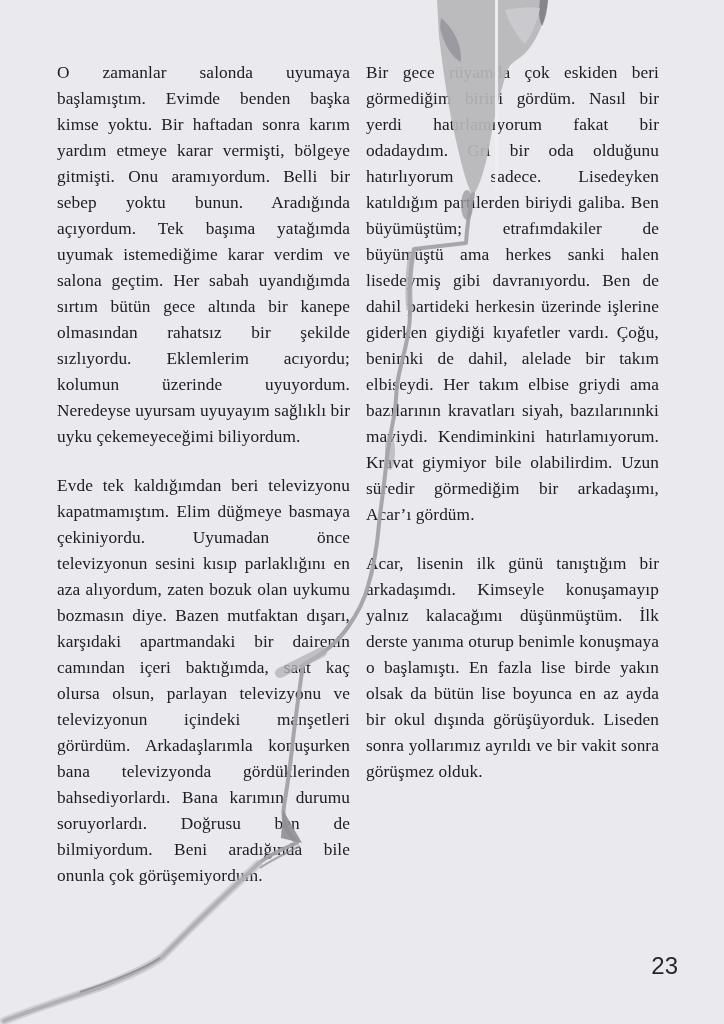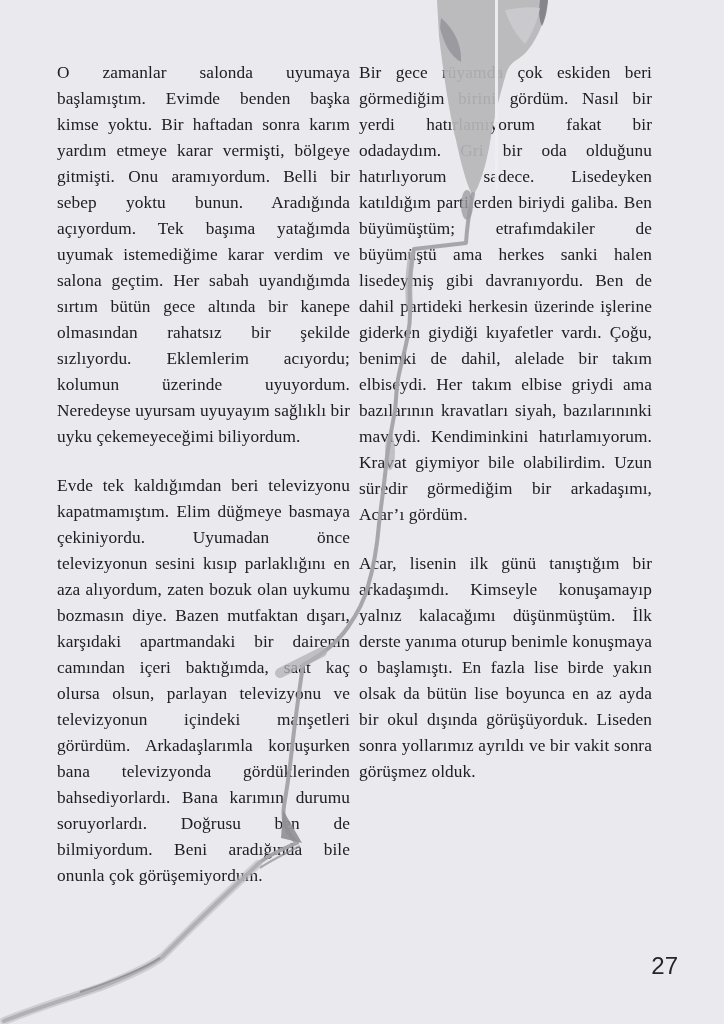--- a/index.html
+++ b/index.html
@@ -10,21 +10,21 @@
   }
   .page{
     position:relative;
     width:724px;height:1024px;
     background:#e9e9ee;
     overflow:hidden;
   }
   .content{
     position:relative;
     display:flex;
-    gap:9px;
+    gap:16px;
     padding:60px 64px 0 57px;
     z-index:1;
   }
   .col{
     width:293px;
     text-align:justify;
     font-size:17.3px;
     line-height:26px;
     color:#202023;
     letter-spacing:0.1px;
@@ -91,15 +91,15 @@
     <div class="col">
       <p>O zamanlar salonda uyumaya başlamıştım. Evimde benden başka kimse yoktu. Bir haftadan sonra karım yardım etmeye karar vermişti, bölgeye gitmişti. Onu aramıyordum. Belli bir sebep yoktu bunun. Aradığında açıyordum. Tek başıma yatağımda uyumak istemediğime karar verdim ve salona geçtim. Her sabah uyandığımda sırtım bütün gece altında bir kanepe olmasından rahatsız bir şekilde sızlıyordu. Eklemlerim acıyordu; kolumun üzerinde uyuyordum. Neredeyse uyursam uyuyayım sağlıklı bir uyku çekemeyeceğimi biliyordum.</p>
       <p>Evde tek kaldığımdan beri televizyonu kapatmamıştım. Elim düğmeye basmaya çekiniyordu. Uyumadan önce televizyonun sesini kısıp parlaklığını en aza alıyordum, zaten bozuk olan uykumu bozmasın diye. Bazen mutfaktan dışarı, karşıdaki apartmandaki bir dairenin camından içeri baktığımda, saat kaç olursa olsun, parlayan televizyonu ve televizyonun içindeki manşetleri görürdüm. Arkadaşlarımla konuşurken bana televizyonda gördüklerinden bahsediyorlardı. Bana karımın durumu soruyorlardı. Doğrusu ben de bilmiyordum. Beni aradığında bile onunla çok görüşemiyordum.</p>
     </div>
     <div class="col">
       <p>Bir gece rüyamda çok eskiden beri görmediğim birini gördüm. Nasıl bir yerdi hatırlamıyorum fakat bir odadaydım. Gri bir oda olduğunu hatırlıyorum sadece. Lisedeyken katıldığım partilerden biriydi galiba. Ben büyümüştüm; etrafımdakiler de büyümüştü ama herkes sanki halen lisedeymiş gibi davranıyordu. Ben de dahil partideki herkesin üzerinde işlerine giderken giydiği kıyafetler vardı. Çoğu, benimki de dahil, alelade bir takım elbiseydi. Her takım elbise griydi ama bazılarının kravatları siyah, bazılarınınki maviydi. Kendiminkini hatırlamıyorum. Kravat giymiyor bile olabilirdim. Uzun süredir görmediğim bir arkadaşımı, Acar’ı gördüm.</p>
       <p>Acar, lisenin ilk günü tanıştığım bir arkadaşımdı. Kimseyle konuşamayıp yalnız kalacağımı düşünmüştüm. İlk derste yanıma oturup benimle konuşmaya o başlamıştı. En fazla lise birde yakın olsak da bütün lise boyunca en az ayda bir okul dışında görüşüyorduk. Liseden sonra yollarımız ayrıldı ve bir vakit sonra görüşmez olduk.</p>
     </div>
   </main>
 
-  <div class="page-number">27</div>
+  <div class="page-number">23</div>
 
 </div>
 
 </body></html>

